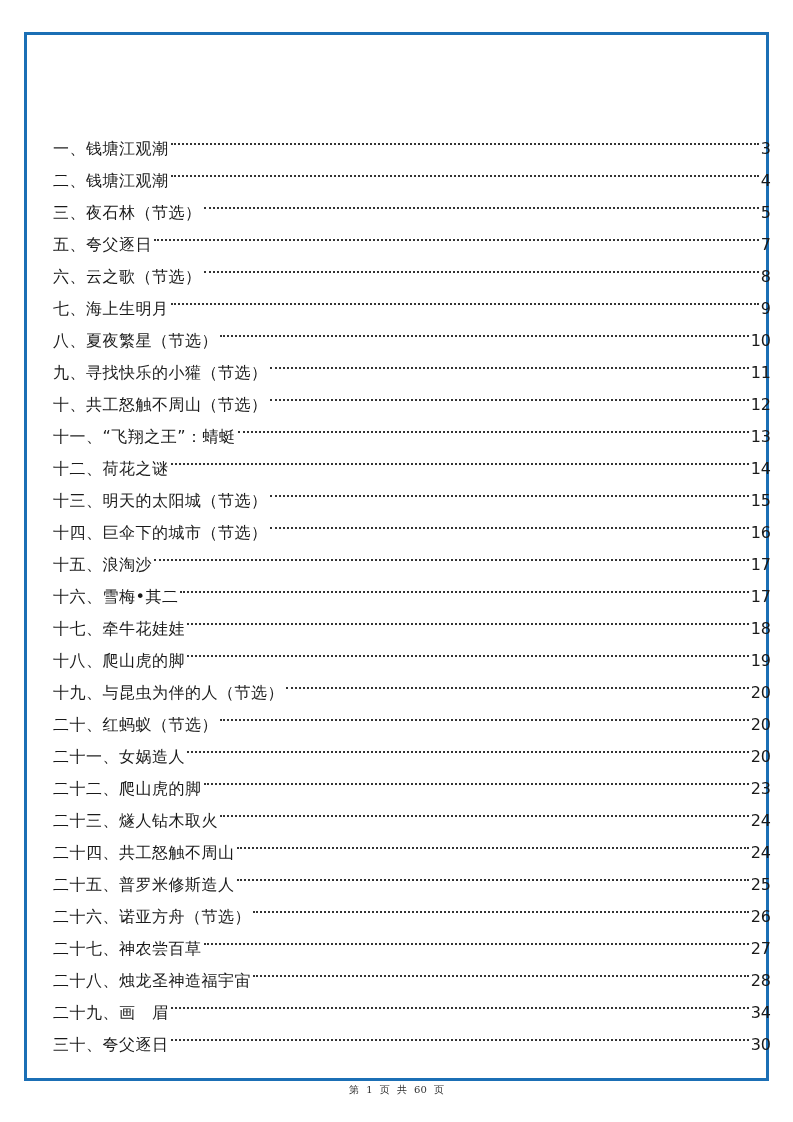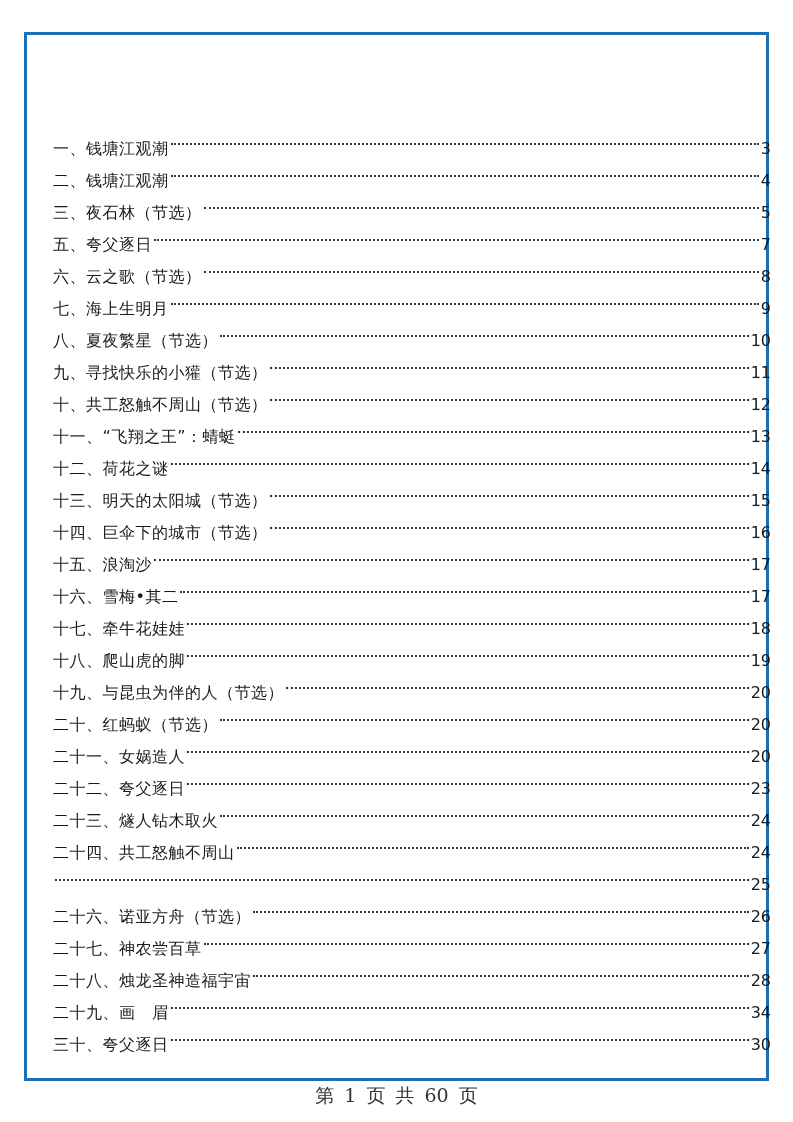--- a/index.html
+++ b/index.html
@@ -66,21 +66,21 @@
       font-size: 16px;
       text-align: right;
     }
     .footer {
       position: absolute;
       left: 0;
       width: 793px;
       top: 1083px;
       text-align: center;
       font-family: "DejaVu Serif", "Liberation Serif", serif;
-      font-size: 19px;
+      font-size: 10px;
       color: #333333;
       word-spacing: 4px;
     }
   </style>
 </head>
 <body>
 
 <div class="page-frame"></div>
 
 <ul class="toc" id="toc-list">
@@ -178,35 +178,36 @@
       <span class="toc-title">二十、红蚂蚁（节选）</span>
       <span class="toc-leader"></span>
       <span class="toc-page">20</span>
     </li>
     <li class="toc-entry">
       <span class="toc-title">二十一、女娲造人</span>
       <span class="toc-leader"></span>
       <span class="toc-page">20</span>
     </li>
     <li class="toc-entry">
-      <span class="toc-title">二十二、夸父逐日</span>
+      <span class="toc-title">二十二、爬山虎的脚</span>
       <span class="toc-leader"></span>
       <span class="toc-page">23</span>
     </li>
     <li class="toc-entry">
       <span class="toc-title">二十三、燧人钻木取火</span>
       <span class="toc-leader"></span>
       <span class="toc-page">24</span>
     </li>
     <li class="toc-entry">
       <span class="toc-title">二十四、共工怒触不周山</span>
       <span class="toc-leader"></span>
       <span class="toc-page">24</span>
     </li>
     <li class="toc-entry">
+      <span class="toc-title">二十五、普罗米修斯造人</span>
       <span class="toc-leader"></span>
       <span class="toc-page">25</span>
     </li>
     <li class="toc-entry">
       <span class="toc-title">二十六、诺亚方舟（节选）</span>
       <span class="toc-leader"></span>
       <span class="toc-page">26</span>
     </li>
     <li class="toc-entry">
       <span class="toc-title">二十七、神农尝百草</span>

